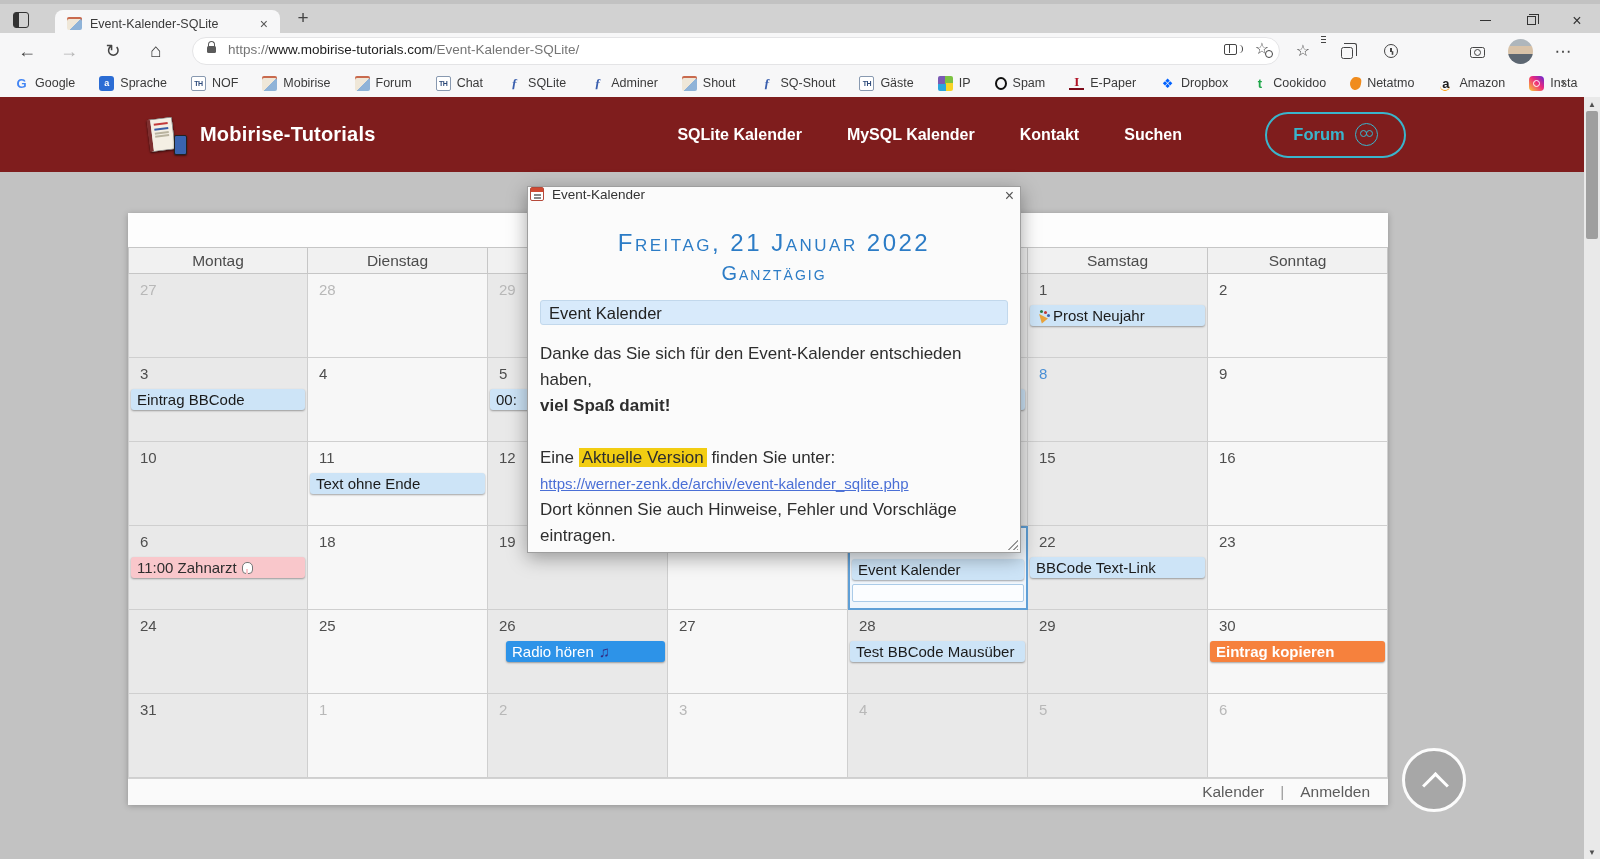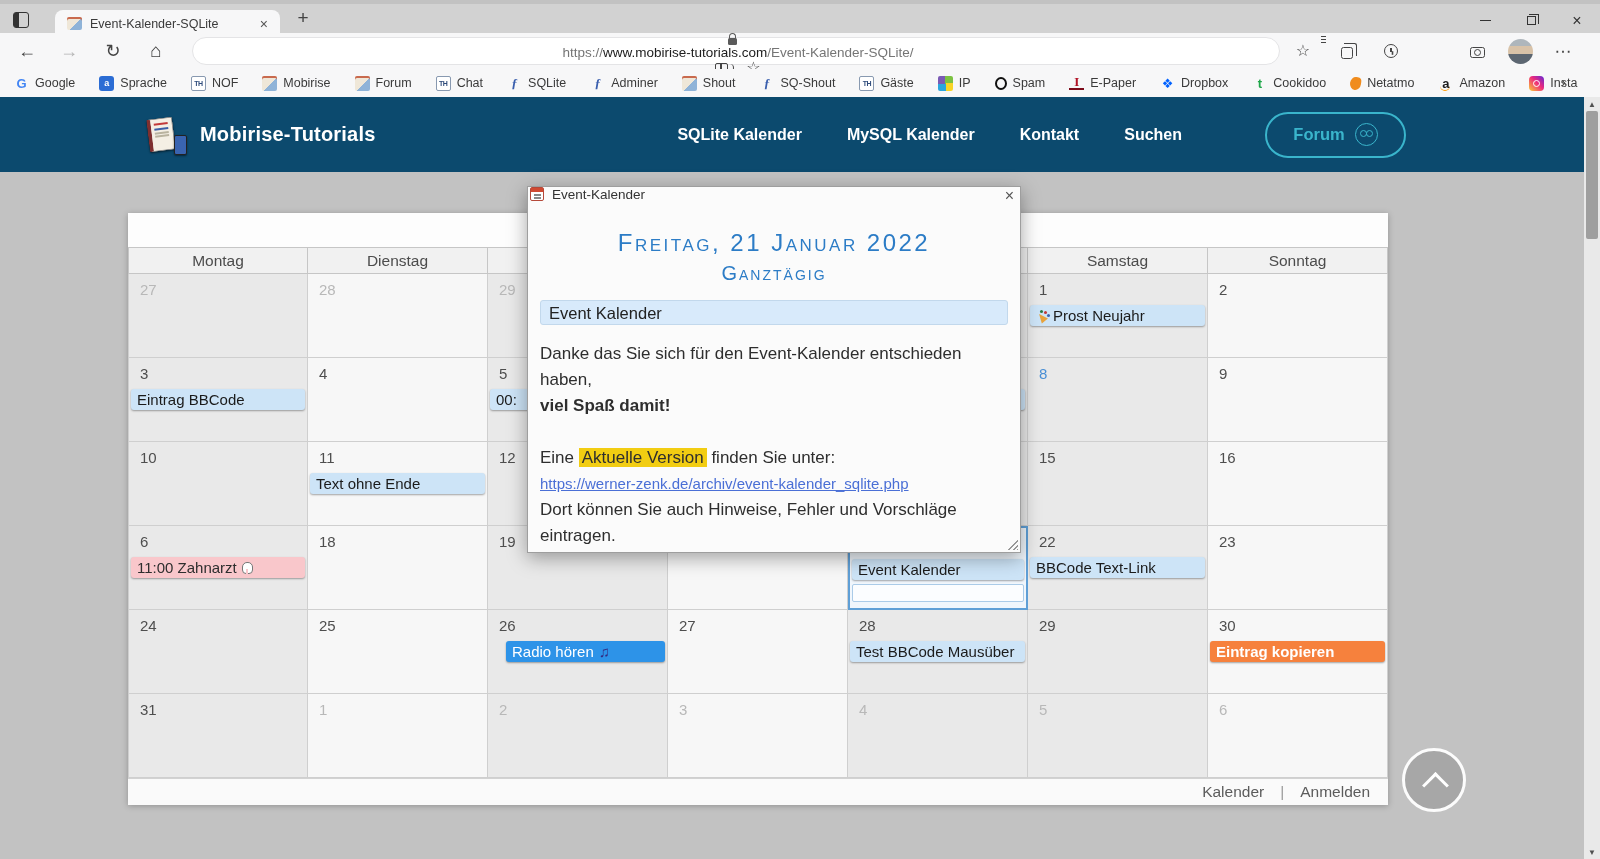--- a/index.html
+++ b/index.html
@@ -18,21 +18,21 @@
   .wincontrols { position:absolute; right:0; top:0; height:33px; display:flex; }
   .winbtn { width:46px; height:33px; display:flex; align-items:center; justify-content:center; }
   .ic-min { width:11px; height:1.6px; background:#333; }
   .ic-restore { position:relative; width:9px; height:9px; border:1.3px solid #333; background:#d2d2d2; }
   .ic-restore::before { content:""; position:absolute; left:1.5px; top:-3.5px; width:9px; height:9px; border:1.3px solid #333; border-left:none; border-bottom:none; }
   .ic-close { font-size:16px; color:#333; line-height:1; }
 
   
   .toolbar { position:absolute; left:0; top:33px; width:1600px; height:36px; background:#f7f7f8; }
   .navic { position:absolute; top:0; height:36px; display:flex; align-items:center; justify-content:center; width:34px; font-size:18px; color:#454545; }
-  .pill { position:absolute; left:192px; top:4px; width:1088px; height:28px; background:#fff; border:1px solid #e4e4e6; border-radius:15px; display:flex; align-items:center; padding:0 10px 4px 14px;flex-direction:column; }
+  .pill { position:absolute; left:192px; top:4px; width:1088px; height:28px; background:#fff; border:1px solid #e4e4e6; border-radius:15px; display:flex; align-items:center; padding:0 10px 4px 14px; }
   .ic-lock { position:relative; width:9px; height:7px; background:#5a5a5a; border-radius:1.5px; margin-right:12px; flex:none; }
   .ic-lock::before { content:""; position:absolute; top:-5px; left:1px; width:5px; height:5px; border:1.5px solid #5a5a5a; border-bottom:none; border-radius:4px 4px 0 0; }
   .url { font-size:13.5px; white-space:nowrap; flex:1; }
   .url .dim { color:#757575; }
   .url .host { color:#202020; }
   .pillicons { display:flex; align-items:center; gap:18px; }
   .ic-readaloud { position:relative; width:13px; height:11px; border:1.6px solid #454545; border-radius:2px; }
   .ic-readaloud::before { content:""; position:absolute; left:4px; top:0; width:1.4px; height:8px; background:#454545; }
   .ic-readaloud::after { content:""; position:absolute; right:-7px; top:0; width:4px; height:8px; border-right:1.6px solid #454545; border-radius:0 8px 8px 0; }
   .starglyph { font-size:16px; color:#454545; line-height:1; }
@@ -66,21 +66,21 @@
   .bi-dropbox { color:#0062ff; font-size:13px; font-weight:normal; }
   .bi-cookidoo { color:#1fa64a; font-size:13px; }
   .bi-netatmo { width:11px; height:13px; background:#f08c1e; border-radius:50% 4px 50% 50%; transform:rotate(8deg); }
   .bi-amazon { position:relative; color:#1c1c1c; font-size:13px; }
   .bi-amazon::after { content:""; position:absolute; left:2px; bottom:0px; width:10px; height:4px; border-bottom:1.8px solid #ff9900; border-radius:0 0 9px 9px; }
   .bi-insta { position:relative; border-radius:4px; background:linear-gradient(45deg,#f9ce34,#ee2a7b 55%,#6228d7); }
   .bi-insta::after { content:""; position:absolute; left:4px; top:4px; width:5px; height:5px; border:1.5px solid #fff; border-radius:50%; }
   .bmchevron { position:absolute; right:16px; top:4px; font-size:15px; color:#444; }
 
   
-  .siteheader { position:absolute; left:0; top:97px; width:1584px; height:75px; background:#0c4a6e; }
+  .siteheader { position:absolute; left:0; top:97px; width:1584px; height:75px; background:#7f1d1d; }
   .sh-inner { position:absolute; left:146px; top:0; width:1260px; height:75px; display:flex; align-items:center; }
   .logo { position:relative; width:44px; height:40px; margin-right:10px; flex:none; }
   .logo-tab { position:absolute; left:2px; top:3px; width:26px; height:33px; background:#f4efe4; border:1px solid #8a8a8a; border-left:4px solid #7e2f2f; border-radius:2px; transform:rotate(-7deg); box-shadow:0 1px 2px rgba(0,0,0,.5); }
   .logo-tab::after { content:""; position:absolute; left:3px; top:4px; width:14px; height:2px; background:#c23a3a; box-shadow:0 5px 0 #3b5fa5, 0 9px 0 #b9b39f, 0 12px 0 #b9b39f; }
   .logo-phone { position:absolute; right:3px; bottom:0; width:13px; height:20px; background:#3a64b0; border:1px solid #222; border-radius:2px; box-shadow:0 1px 2px rgba(0,0,0,.5); }
   .brand { color:#fff; font-size:20px; font-weight:bold; letter-spacing:0.2px; }
   .nav { margin-left:auto; display:flex; align-items:center; gap:45px; }
   .navitem { color:#fff; font-size:16px; font-weight:bold; cursor:pointer; }
   .forumbtn { margin-left:38px; width:141px; height:46px; border:2px solid var(--forum-teal,#3ab5cc); border-radius:24px; display:flex; align-items:center; justify-content:center; gap:10px; cursor:pointer; }
   .forumbtn span.lbl { color:var(--forum-teal,#3ab5cc); font-size:16.5px; font-weight:bold; }

